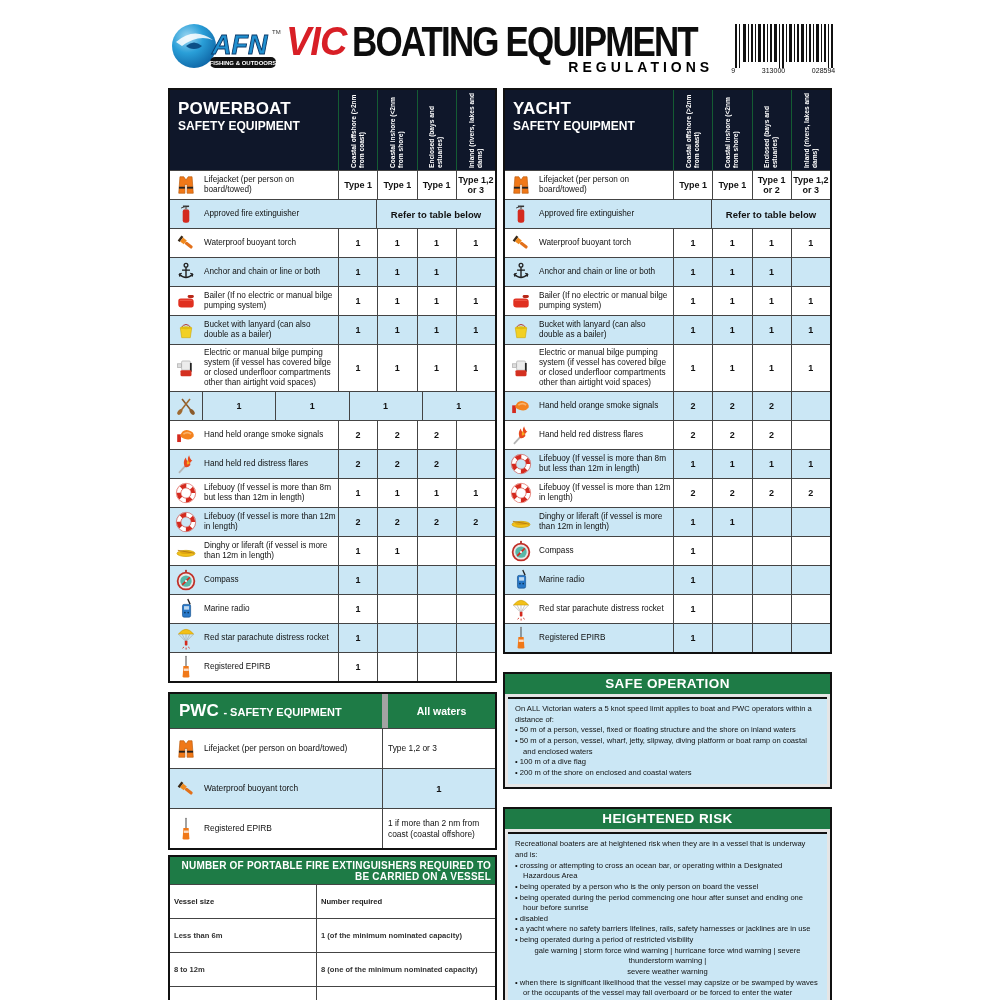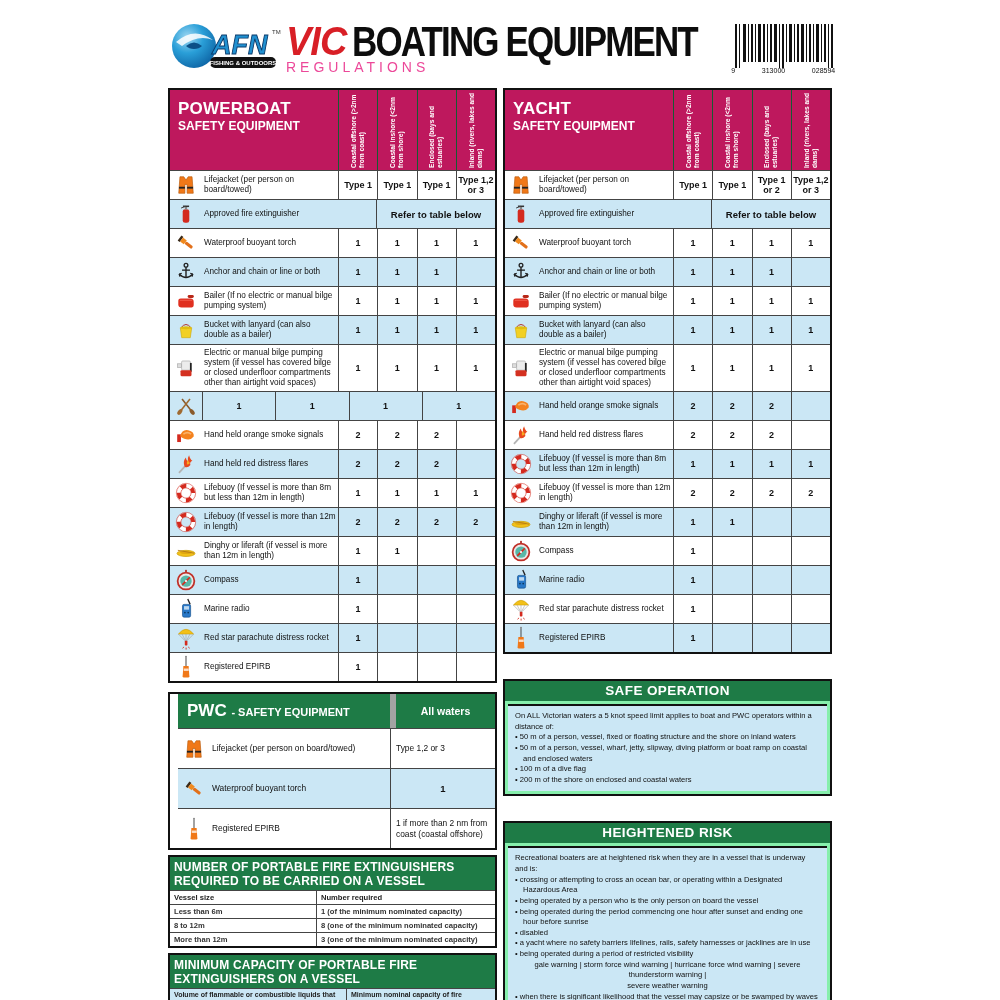--- a/index.html
+++ b/index.html
@@ -6,70 +6,70 @@
   body{width:1000px;height:1000px;background:#ffffff;font-family:"Liberation Sans",sans-serif;position:relative;color:#111;}
   .poster{position:absolute;left:168px;top:16px;width:664px;}
 
   
   .hdr{display:flex;align-items:flex-start;height:70px;margin-bottom:2px;}
   .logo{width:118px;height:62px;flex:0 0 auto;}
   .title-wrap{flex:1;text-align:center;padding-top:4px;}
   .title-line{white-space:nowrap;}
   .vic{color:#d81f26;font-size:38px;font-weight:bold;font-style:italic;display:inline-block;transform:scaleY(1.05);letter-spacing:-1px;margin-right:6px;}
   .bt{color:#0d0d0d;font-size:38px;font-weight:bold;display:inline-block;transform:scale(0.92,1.12);transform-origin:left center;letter-spacing:-2px;}
-  .regs{text-align:left;font-size:14px;font-weight:normal;letter-spacing:4px;margin-top:-4px;padding-right:14px;color:#ec4899;}
+  .regs{text-align:right;font-size:14px;font-weight:bold;letter-spacing:4px;margin-top:-4px;padding-right:14px;color:#000000;}
   .barcode{width:112px;flex:0 0 auto;padding-top:6px;}
   .bc-digits{display:flex;font-size:7px;justify-content:space-between;padding:0 4px;margin-top:-1px;}
 
   
   .cols{display:flex;gap:6px;align-items:flex-start;}
   .col{width:329px;flex:0 0 auto;}
 
   
   .eqtable{border:2px solid #111;background:#fff;}
-  .thead{display:flex;background:#be185d;color:#fff;height:80px;}
+  .thead{display:flex;background:#0f172a;color:#fff;height:80px;}
   .thead-title{width:168px;padding:10px 6px 0 8px;box-sizing:border-box;}
   .t1{font-size:17px;font-weight:bold;letter-spacing:.2px;line-height:1.1;}
   .t2{font-size:12px;font-weight:bold;line-height:1.2;}
   .thead-col{flex:1;border-left:1px solid #followup;border-left:1px solid #145c33;display:flex;align-items:center;justify-content:center;overflow:hidden;}
   .vtext{writing-mode:vertical-rl;transform:rotate(180deg);font-size:6.6px;font-weight:bold;color:#fff;line-height:1.25;max-height:76px;text-align:left;}
   .trow{display:flex;border-top:1px solid #444;align-items:stretch;min-height:28px;}
   .trow.blue{background:#cbe7f5;}
   .icell{width:32px;flex:0 0 auto;display:flex;align-items:center;justify-content:center;}
   .lcell{width:136px;flex:0 0 auto;font-size:8.2px;padding:3px 2px 3px 2px;display:flex;align-items:center;line-height:1.22;box-sizing:border-box;}
   .vcell{flex:1;border-left:1px solid #444;display:flex;align-items:center;justify-content:center;font-size:9px;font-weight:bold;text-align:center;line-height:1.15;padding:2px 1px;}
   .vspan{flex:4;border-left:1px solid #444;display:flex;align-items:center;justify-content:center;font-size:9.5px;font-weight:bold;margin-left:38px;}
 
   
-  .pwct{border:2px solid #111;margin-top:9px;background:#fff;padding-left:8px;}
+  .pwct{border:2px solid #111;margin-top:9px;background:#fff;}
   .pwch{display:flex;background:#1e7b46;color:#fff;align-items:center;height:34px;}
   .pwch-title{width:212px;padding-left:9px;box-sizing:border-box;}
   .pwc-big{font-size:17px;font-weight:bold;}
   .pwc-small{font-size:11px;font-weight:bold;}
   .pwch-col{flex:1;border-left:6px solid #a3a3a3;text-align:center;font-size:10.5px;font-weight:bold;align-self:stretch;display:flex;align-items:center;justify-content:center;}
   .pwcrow{display:flex;border-top:1px solid #444;min-height:39px;align-items:stretch;}
   .pwcrow.blue{background:#cbe7f5;}
   .pwc-l{width:180px;flex:0 0 auto;font-size:8.4px;display:flex;align-items:center;line-height:1.25;padding:3px 2px;box-sizing:border-box;}
   .pwc-v{flex:1;border-left:1px solid #444;display:flex;align-items:center;font-size:8.4px;line-height:1.25;padding:3px 5px;box-sizing:border-box;}
   .pwc-v.center{justify-content:center;font-weight:bold;font-size:9.5px;}
 
   
   .ftable{border:2px solid #111;margin-top:5px;background:#fff;}
-  .ftitle{background:#1e7b46;color:#fff;font-size:12px;font-weight:bold;padding:2.5px 4px;letter-spacing:.2px;}
+  .ftitle{background:#1e7b46;color:#fff;font-size:10px;font-weight:bold;padding:2.5px 4px;letter-spacing:.2px;text-align:right;}
   .fhead,.frow{display:flex;border-top:1px solid #444;font-size:7.6px;color:#333;}
   .fhead{font-weight:bold;color:#222;}
-  .fcell{padding:2px 4px;box-sizing:border-box;line-height:1.2;}
+  .fcell{padding:12px 4px;box-sizing:border-box;line-height:1.2;}
   .fc-l{width:146px;flex:0 0 auto;}
   .fc-r{flex:1;border-left:1px solid #444;}
   .frow{font-weight:bold;}
   .ftable.cap .fc-l{width:176px;}
   .ftable.cap .fhead{background:#cbe7f5;font-size:7px;}
 
   
-  .infobox{border:2px solid #111;margin-top:25px;background:#86efac;}
+  .infobox{border:2px solid #111;margin-top:18px;background:#e5e5e5;}
   .ititle{background:#1e7b46;color:#fff;text-align:center;font-weight:bold;font-size:13.5px;padding:2px 0 3px;letter-spacing:.4px;}
   .ibody{background:#cbe7f5;border-top:2px solid #111;padding:5px 7px 6px;font-size:7.6px;line-height:1.4;margin:3px;}
   .ibody .intro{margin-bottom:0;}
   .bullet{padding-left:8px;text-indent:-8px;}
   .warnline{text-align:center;}
 
   svg{display:block;}
 </style>
 </head>
 <body>

